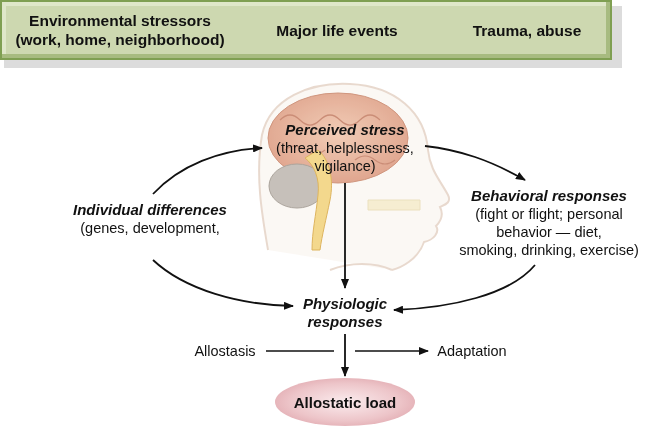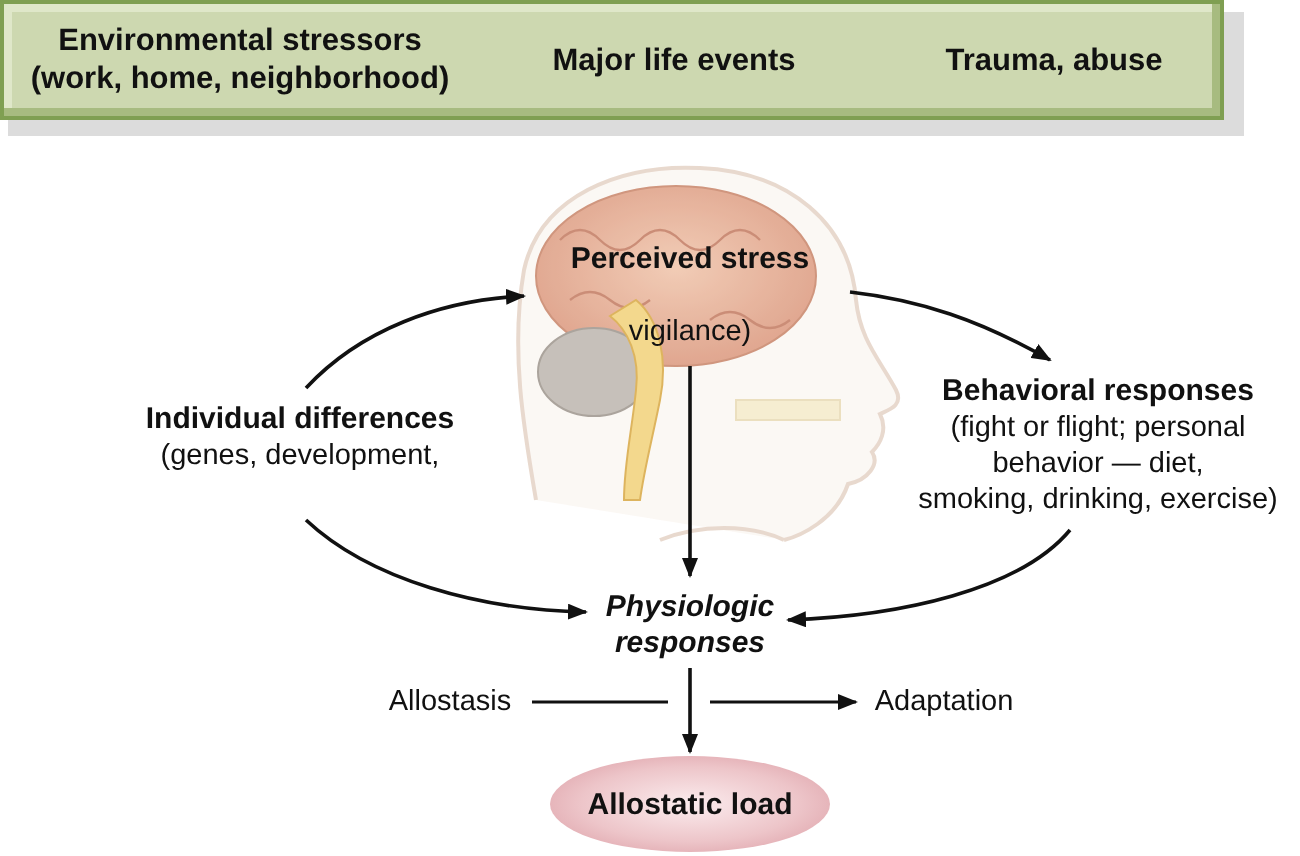--- a/index.html
+++ b/index.html
@@ -8,21 +8,21 @@
   .banner-shadow { position: absolute; left: 4px; top: 6px; width: 618px; height: 62px; background: #dcdcdc; }
   .banner { position: absolute; left: 0; top: 0; width: 612px; height: 60px; box-sizing: border-box;
             background: #cdd8b0; border: 2px solid #7f9f52;
             box-shadow: inset -4px -4px 0 #a7bb80, inset 4px 4px 0 #dfe7c9; }
   .banner-item { position: absolute; top: 0; height: 56px; display: flex; align-items: center; justify-content: center;
                  text-align: center; font-weight: bold; font-size: 15.5px; line-height: 19px; color: #111; }
   .bi-env { left: 8px; width: 220px; align-items: center; }
   .bi-major { left: 250px; width: 170px; }
   .bi-trauma { left: 450px; width: 150px; }
   .label { position: absolute; text-align: center; font-size: 14.5px; line-height: 18px; }
-  .label b { font-weight: bold; display: block; font-size: 15px; }
+  .label b { font-weight: bold; display: block; font-size: 15px; font-style: italic; }
   svg.diagram { position: absolute; left: 0; top: 0; }
   .ellipse { position: absolute; left: 275px; top: 378px; width: 140px; height: 48px; border-radius: 50%;
              background: radial-gradient(ellipse at center, #fbecee 0%, #edc5c9 55%, #d9979f 100%);
              display: flex; align-items: center; justify-content: center; font-weight: bold; font-size: 15px; }
 </style>
 </head>
 <body>
 
 <div class="banner-shadow"></div>
 <div class="banner">
@@ -63,21 +63,21 @@
   <path d="M425,146 C460,150 490,160 525,180" fill="none" stroke="#111" stroke-width="1.8" marker-end="url(#ah)"></path>
   <path d="M535,265 C510,295 450,308 394,310" fill="none" stroke="#111" stroke-width="1.8" marker-end="url(#ah)"></path>
   <path d="M345,183 L345,288" fill="none" stroke="#111" stroke-width="1.8" marker-end="url(#ah)"></path>
   <path d="M345,334 L345,376" fill="none" stroke="#111" stroke-width="1.8" marker-end="url(#ah)"></path>
   <path d="M266,351 L334,351" fill="none" stroke="#111" stroke-width="1.6"></path>
   <path d="M355,351 L428,351" fill="none" stroke="#111" stroke-width="1.6" marker-end="url(#ah)"></path>
 </svg>
 
 <div class="label" style="left:255px; top:121px; width:180px;">
   <b>Perceived stress</b>
-  <br>
+  <span>(threat, helplessness,</span><br>
   <span>vigilance)</span>
 </div>
 
 <div class="label" style="left:45px; top:201px; width:210px;">
   <b>Individual differences</b>
   <span>(genes, development,</span><br>
 </div>
 
 <div class="label" style="left:448px; top:187px; width:202px;">
   <b>Behavioral responses</b>

